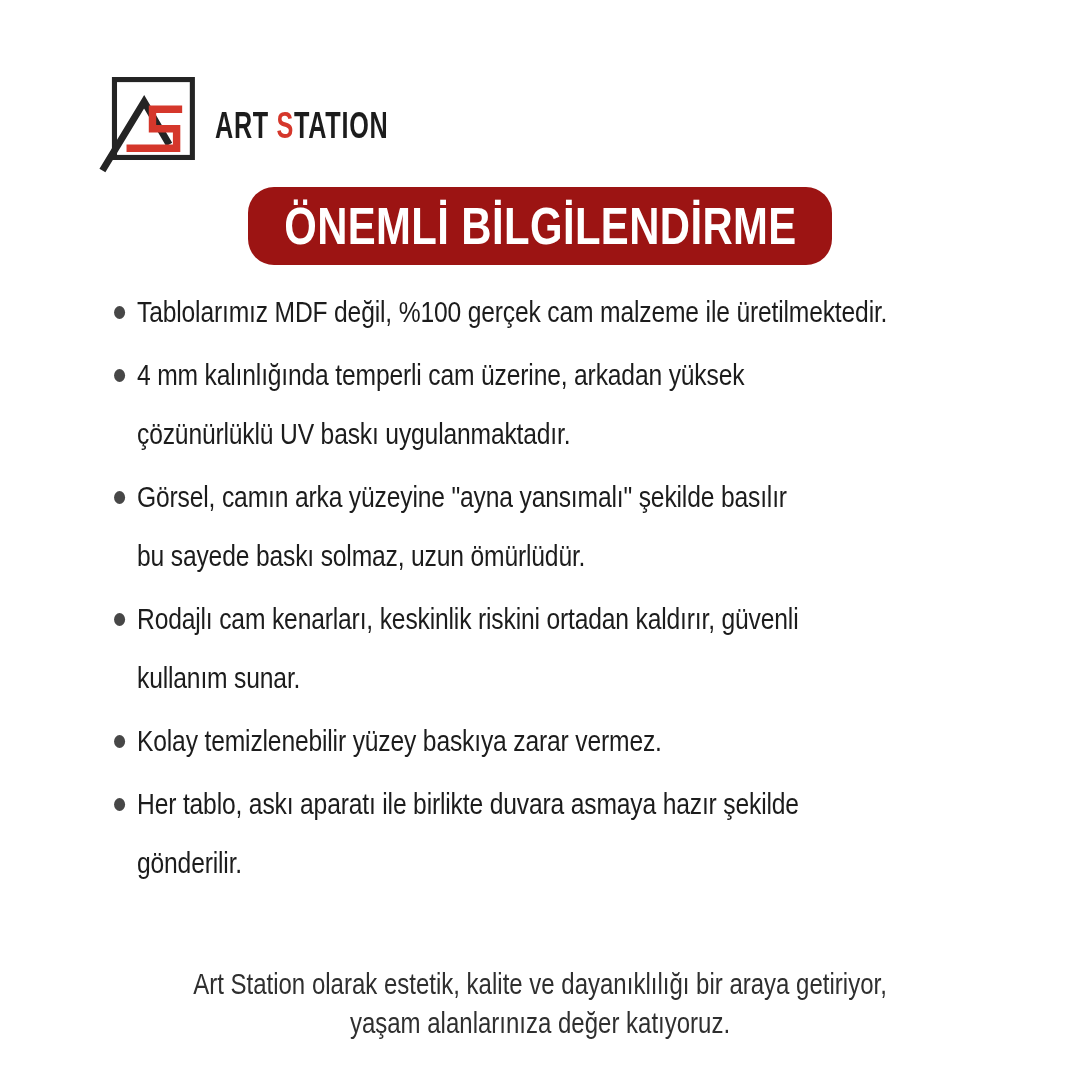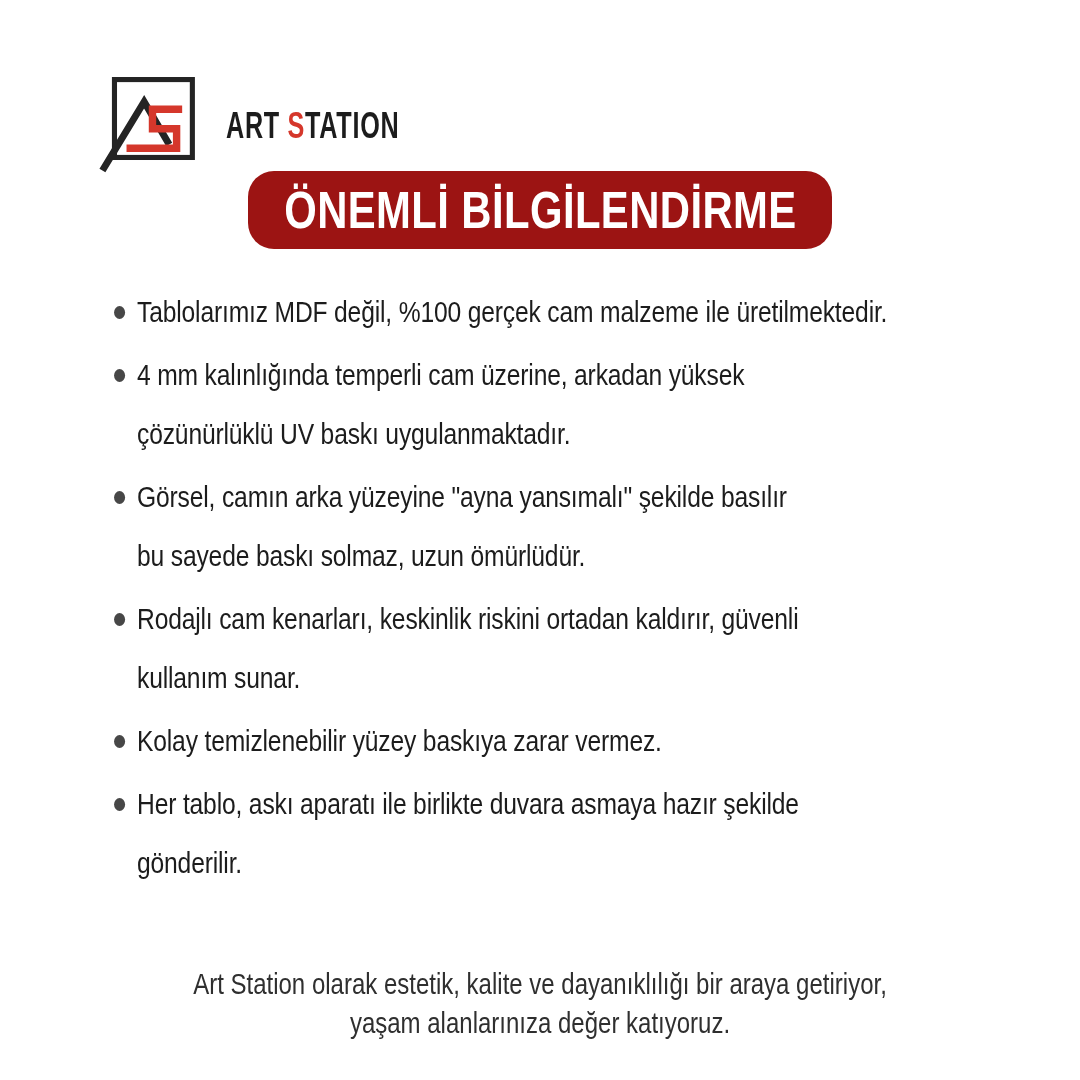--- a/index.html
+++ b/index.html
@@ -15,34 +15,34 @@
   body{
     background:var(--background);
     font-family:"Liberation Sans", sans-serif;
     color:var(--text-dark);
   }
   .page{position:relative;width:1080px;height:1080px;background:var(--background);}
 
   
   .brand{
     position:absolute;left:95px;top:74px;
-    display:flex;align-items:center;gap:29px;
+    display:flex;align-items:center;gap:18px;
   }
   .logo{width:102px;height:102px;flex:0 0 auto;}
   .brand-name{
     font-size:36px;font-weight:bold;color:var(--text-dark);
     letter-spacing:1px;white-space:nowrap;
     transform:scaleX(.70);transform-origin:left center;
     margin-top:2px;
   }
   .brand-name .accent{color:var(--accent-red);}
 
   
   .banner{
-    position:absolute;top:171px;left:50%;transform:translateX(-50%);
+    position:absolute;top:187px;left:50%;transform:translateX(-50%);
     width:584px;height:78px;border-radius:26px;
     background:var(--banner-red);
     display:flex;align-items:center;justify-content:center;
   }
   .banner-label{
     color:#ffffff;font-size:51px;font-weight:bold;
     white-space:nowrap;letter-spacing:.5px;
     transform:scaleX(.82);
   }
 

